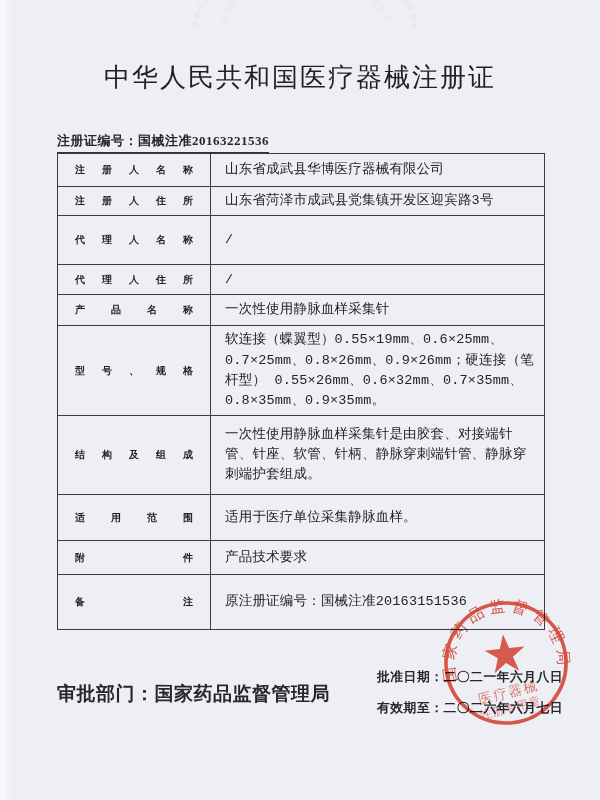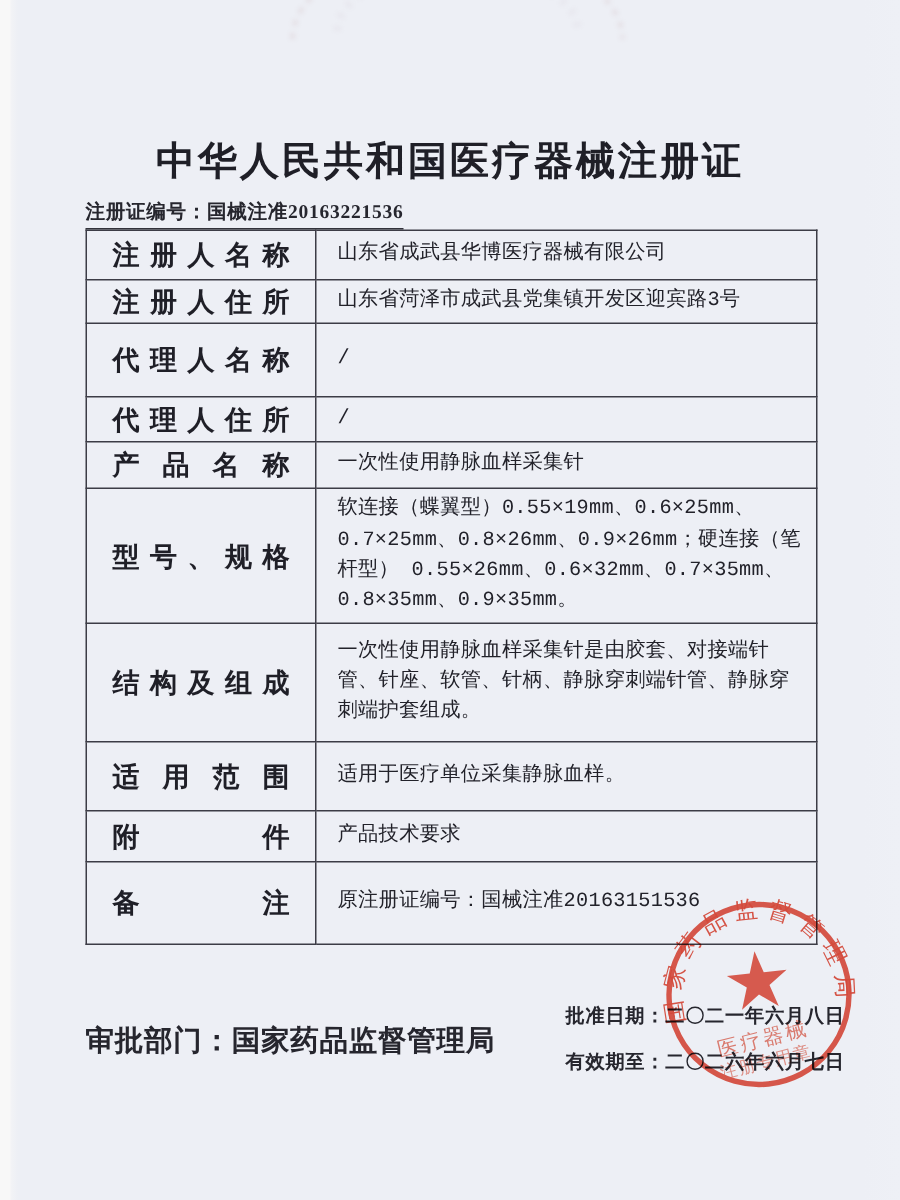--- a/index.html
+++ b/index.html
@@ -7,37 +7,37 @@
     position:relative;width:600px;height:800px;overflow:hidden;
     background:linear-gradient(90deg,#f6f6f6 0px,#f4f4f6 6px,#edeff5 12px,#edeff5 96%,#eef0f6 100%);
     font-family:"Liberation Serif","DejaVu Serif",serif;
     color:#26262e;
   }
   .scan-edge{position:absolute;left:0;top:0;width:7px;height:800px;background:#f8f8f8;}
   
   .bleed{position:absolute;left:180px;top:-14px;width:250px;height:44px;opacity:.45;filter:blur(1.6px);pointer-events:none;}
   .bleed svg{width:100%;height:100%;}
   .title{
-    position:absolute;left:0;top:90px;width:100%;text-align:center;
-    font-size:26px;font-weight:700;letter-spacing:2px;color:#1f1f27;
+    position:absolute;left:0;top:60px;width:100%;text-align:center;
+    font-size:26px;font-weight:400;letter-spacing:2px;color:#1f1f27;
   }
   .certno{
     position:absolute;left:57px;top:132px;font-size:13px;font-weight:700;
     border-bottom:1.5px solid #32323a;padding-bottom:2px;letter-spacing:.5px;
   }
   table.cert{
     position:absolute;left:57px;top:153px;width:488px;
     border-collapse:collapse;table-layout:fixed;
   }
   table.cert td{
     border:1.6px solid #3c3c46;vertical-align:middle;
     background:transparent;
   }
   td.lbl{
-    width:118px;font-size:18px;font-weight:700;letter-spacing:0;
+    width:118px;font-size:10px;font-weight:700;letter-spacing:0;
     padding:0 17px;text-align:justify;text-align-last:justify;color:#1f1f27;
   }
   td.val{
     font-size:13.5px;padding:4px 10px 4px 14px;line-height:1.5;color:#22222a;
     letter-spacing:.2px;
     font-family:Liberation Mono, monospace;
   }
   tr.r1{height:33px}tr.r2{height:18px}tr.r3{height:31px}tr.r4{height:49px}
   tr.r5{height:30px}tr.r6{height:31px}tr.r7{height:80px}tr.r8{height:79px}
   tr.r9{height:46px}tr.r10{height:34px}tr.r11{height:34px}tr.r12{height:55px}

